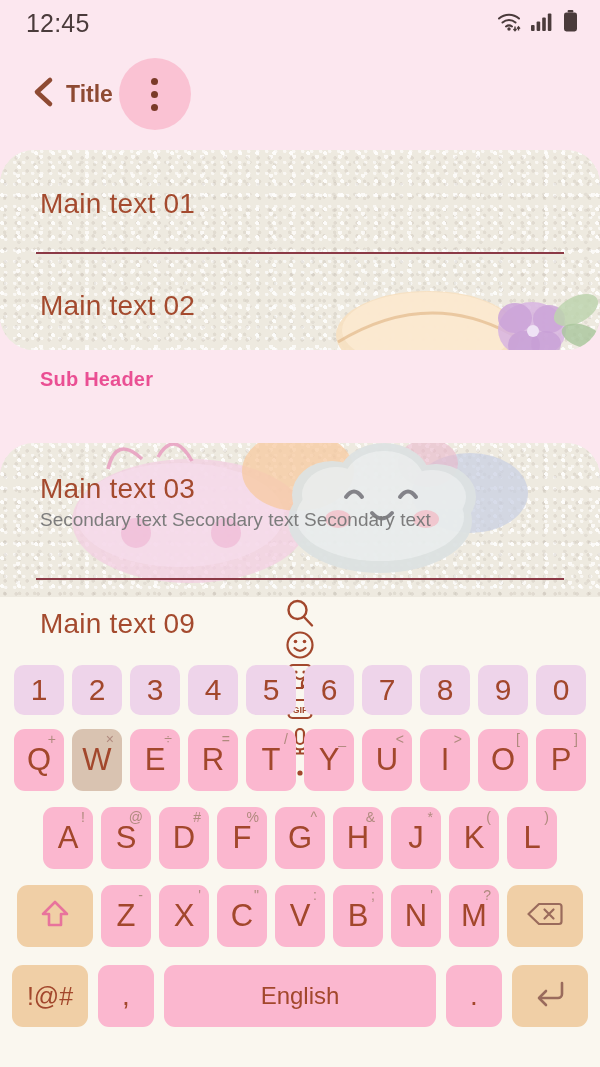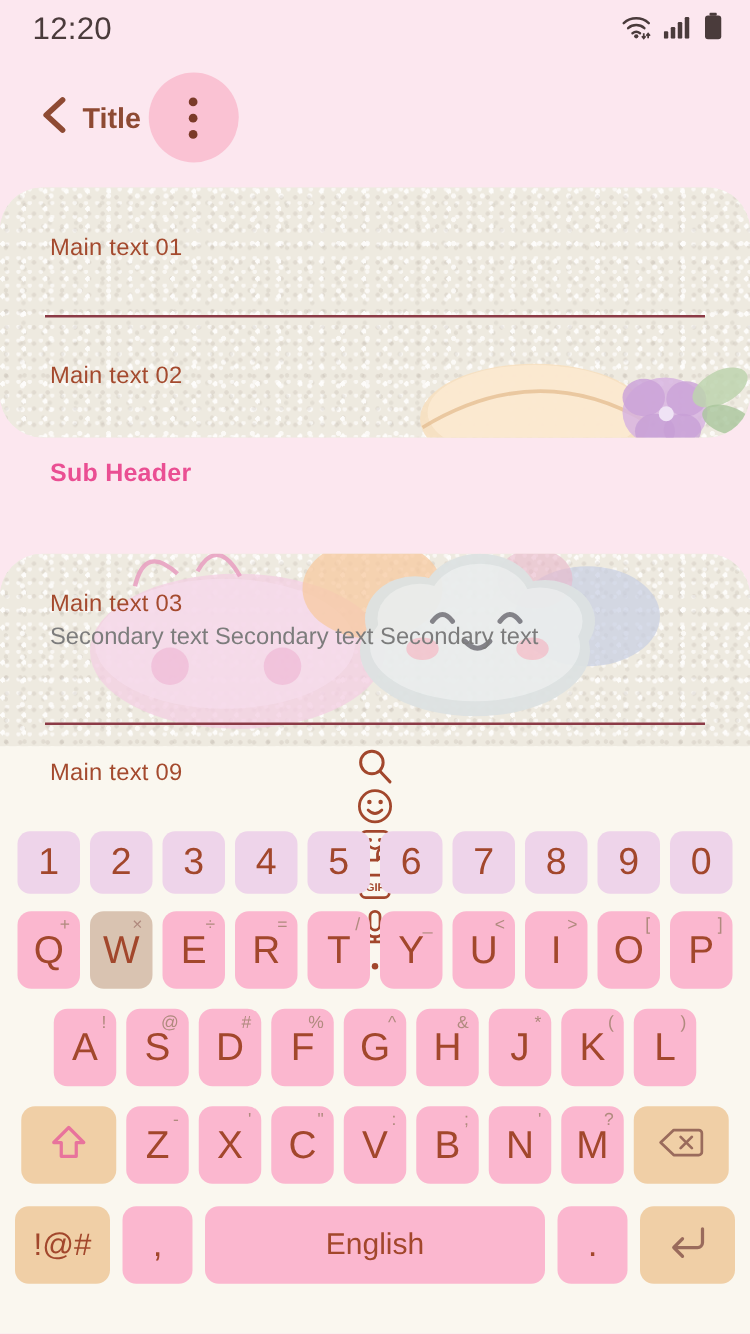--- a/index.html
+++ b/index.html
@@ -53,21 +53,21 @@
       radial-gradient(circle at 78% 35%, rgba(255,255,255,.8) 0 2px, transparent 2px),
       radial-gradient(circle at 31% 84%, rgba(150,142,130,.17) 0 1.5px, transparent 2px),
       radial-gradient(circle at 64% 12%, rgba(255,255,255,.7) 0 1.5px, transparent 2px),
       radial-gradient(circle at 90% 77%, rgba(155,148,136,.15) 0 1.5px, transparent 2px);
     background-size: 17px 14px, 11px 13px, 23px 19px, 15px 17px, 9px 11px, 21px 16px;
     opacity: .9;
   }
   .card-inner { position: relative; z-index: 3; padding: 0 40px; height: 100%; }
 
   .row-main { position: absolute; }
-  .maintext { font-size: 19px; color: #a44a2e; letter-spacing: .2px; white-space: nowrap; }
+  .maintext { font-size: 28px; color: #a44a2e; letter-spacing: .2px; white-space: nowrap; }
   .sectext { font-size: 19px; color: #7c7c7c; margin-top: 4px; white-space: nowrap; }
   .divider { position: absolute; left: 36px; right: 36px; height: 2px; background: #8b3a46; z-index: 4; }
 
   .subheader {
     font-size: 20px; font-weight: bold; color: #ea4f93;
     padding: 18px 0 0 40px; letter-spacing: .2px;
   }
 
   
   .art { position: absolute; z-index: 2; pointer-events: none; }
@@ -106,21 +106,21 @@
   .krow.r2 { padding: 0 38px; }
   .krow.r3 { padding: 0 10px; }
   .krow.r4 { padding: 0 12px; gap: 10px; }
 </style>
 </head>
 <body>
 
 <div id="app">
 
   <div class="statusbar">
-    <div class="clock">12:20</div>
+    <div class="clock">12:45</div>
     <div class="sysicons">
       <span>
         <svg width="26" height="22" viewBox="0 0 26 22">
           <g fill="none" stroke="#4a3b3b" stroke-width="2" stroke-linecap="round">
             <path d="M3 8.5 A15 15 0 0 1 23 8.5"></path>
             <path d="M6.5 12.5 A10 10 0 0 1 19.5 12.5"></path>
             <path d="M10 16.5 A5 5 0 0 1 16 16.5"></path>
           </g>
           <circle cx="13" cy="19" r="1.7" fill="#4a3b3b"></circle>
           <path d="M19 16.5 l0 4 M17.5 19 l1.5 1.7 l1.5 -1.7" stroke="#4a3b3b" stroke-width="1.4" fill="none"></path>

